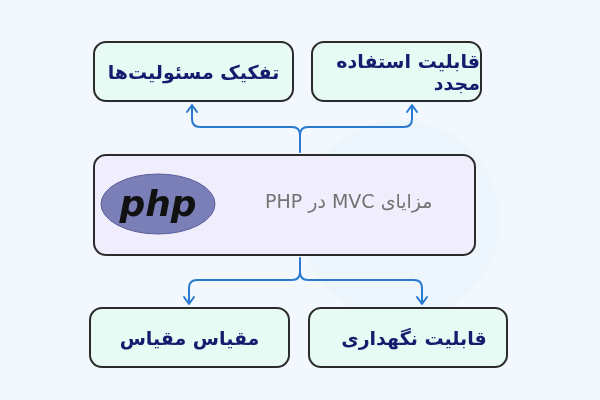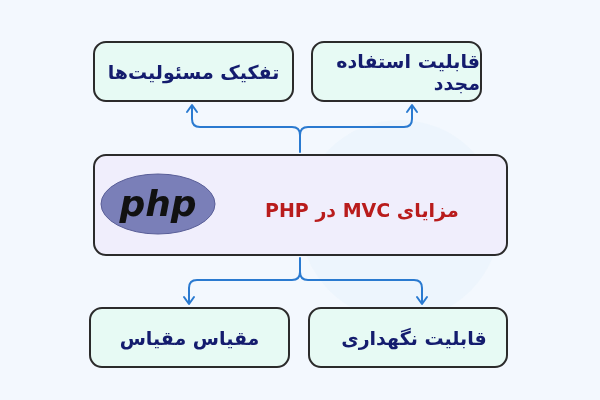--- a/index.html
+++ b/index.html
@@ -4,21 +4,21 @@
 <style>
   html, body { margin:0; padding:0; }
   body { width:600px; height:400px; background:#f3f8fe; position:relative; overflow:hidden;
          font-family:"DejaVu Sans", sans-serif; }
   .bg-shape { position:absolute; border-radius:50%; background:#eaf3fb; opacity:0.6; }
   .box { position:absolute; box-sizing:border-box; border:2px solid #2b2b2b; border-radius:13px;
          display:flex; align-items:center; justify-content:center; direction:rtl; }
   .leaf { background:#e7faf4; }
   .leaf .label { color:#141c6e; font-weight:bold; font-size:19px;text-align:right; }
   .center { background:#f0eefc; }
-  .center .label { position:absolute; left:170px; top:43px; color:#b91c1c; font-weight:bold; font-size:19px; direction:rtl; }
+  .center .label { position:absolute; left:170px; top:34px; color:#737373; font-weight:normal; font-size:19px; direction:rtl; }
   .php-logo { position:absolute; left:5px; top:17px; }
   svg.connectors { position:absolute; left:0; top:0; }
 </style>
 </head>
 <body>
 
 <div class="bg-shape" style="left:300px;top:120px;width:200px;height:200px;"></div>
 
 <svg class="connectors" width="600" height="400">
   <g fill="none" stroke="#2a7ad0" stroke-width="2" stroke-linecap="round" stroke-linejoin="round">
@@ -35,21 +35,21 @@
   </g>
 </svg>
 
 <div class="box leaf" style="left:311px;top:41px;width:171px;height:61px;">
   <span class="label">قابلیت استفاده مجدد</span>
 </div>
 <div class="box leaf" style="left:93px;top:41px;width:201px;height:61px;">
   <span class="label">تفکیک مسئولیت‌ها</span>
 </div>
 
-<div class="box center" style="left:93px;top:154px;width:415px;height:102px;">
+<div class="box center" style="left:93px;top:154px;width:383px;height:102px;">
   <svg class="php-logo" width="116" height="62" viewBox="0 0 116 62">
     <ellipse cx="58" cy="31" rx="57" ry="30" fill="#7a7fb8"></ellipse>
     <ellipse cx="58" cy="31" rx="57" ry="30" fill="none" stroke="#5a5f98" stroke-width="1"></ellipse>
     <text x="58" y="43" text-anchor="middle" font-family="DejaVu Sans, sans-serif" font-size="36" font-weight="bold" font-style="italic" fill="#111">php</text>
   </svg>
   <span class="label">مزایای MVC در PHP</span>
 </div>
 
 <div class="box leaf" style="left:308px;top:307px;width:200px;height:61px;padding-left:12px;">
   <span class="label">قابلیت نگهداری</span>

